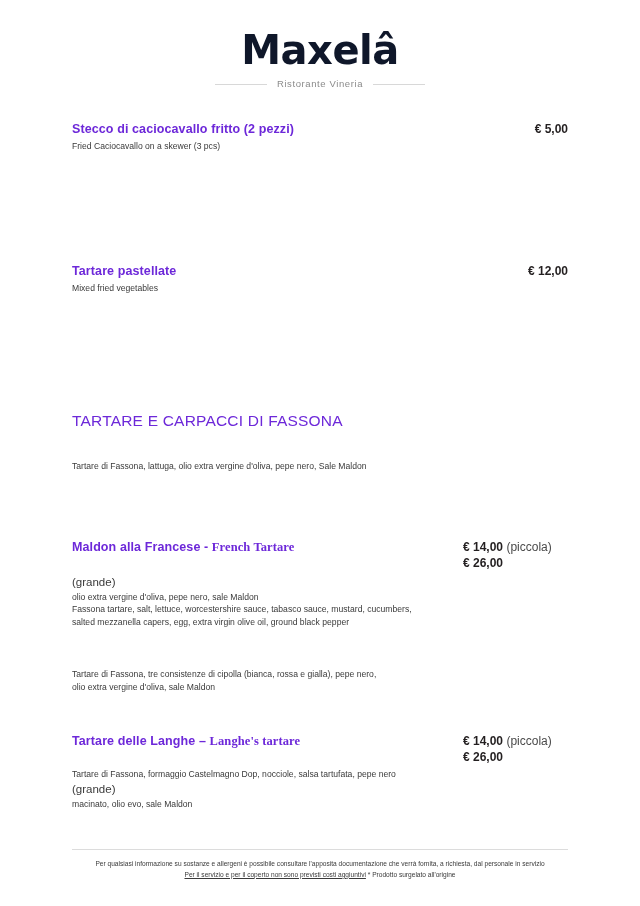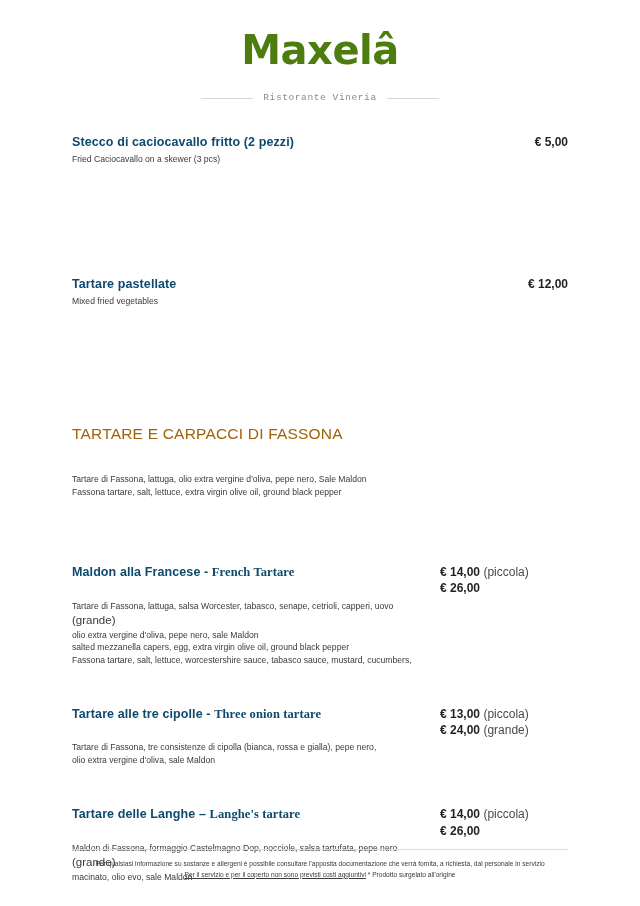--- a/index.html
+++ b/index.html
@@ -28,37 +28,36 @@
   .logo-block {
     padding-top: 30px;
     text-align: center;
     position: relative;
   }
   .logo-word {
     font-family: "DejaVu Sans", sans-serif;
     font-weight: bold;
     font-size: 40px;
     letter-spacing: -0.5px;
-    color: #4d7c0f;
+    color: #0f172a;
     line-height: 1;
     display: inline-block;
     position: relative;
   }
   .logo-word .accent {
     display: inline-block;
   }
   .logo-sub {
-    margin-top: 22px;
+    margin-top: 8px;
     font-size: 9.5px;
     letter-spacing: 0.6px;
     color: #8b8b8b;
     position: relative;
     display: inline-block;
     padding: 0 10px;
-    font-family: Liberation Mono, monospace;
   }
   .logo-sub::before,
   .logo-sub::after {
     content: "";
     position: absolute;
     top: 50%;
     width: 52px;
     height: 1px;
     background: #d8d8d8;
   }
@@ -71,21 +70,21 @@
     margin-top: 14px;
   }
   .dish-head {
     display: flex;
     align-items: baseline;
     justify-content: space-between;
   }
   .dish-name {
     font-size: 12.5px;
     font-weight: bold;
-    color: #0c4a6e;
+    color: #6d28d9;
     letter-spacing: 0.1px;
     text-align: center;
   }
   .dish-name .sep {
     font-weight: bold;
   }
   .dish-name .eng {
     font-family: "Liberation Serif", serif;
     font-weight: bold;
     font-size: 12.5px;
@@ -100,39 +99,40 @@
     text-align: right;
   }
   .price-line {
     font-size: 12px;
     line-height: 1.35;
     white-space: nowrap;
   }
   .price-amt {
     font-weight: bold;
     color: #231f20;
+    margin-left: 23px;
   }
   .price-size {
     font-weight: normal;
     color: #4a4a4a;
   }
   .desc {
     margin-top: 3px;
     font-size: 8.6px;
     line-height: 1.45;
     color: #3a3a3a;
     max-width: 395px;
   }
   .desc .big {
     font-size: 11.5px;
   }
 
   
   .section-title {
-    color: #a16207;
+    color: #6d28d9;
     font-size: 15.5px;
     letter-spacing: 0.2px;
     margin: 0;
     font-weight: normal;
   }
 
   
   .footer {
     position: absolute;
     left: 72px;
@@ -192,71 +192,62 @@
 
   <div style="height:118px"></div>
 
   <h2 class="section-title">TARTARE E CARPACCI DI FASSONA</h2>
 
   <div class="spacer-sm"></div>
 
   <div class="dish">
     <div class="desc">
       <div>Tartare di Fassona, lattuga, olio extra vergine d'oliva, pepe nero, Sale Maldon</div>
-      <div>Fassona tartare, salt, lettuce, extra virgin olive oil, ground black pepper</div>
     </div>
   </div>
 
   <div class="spacer-lg"></div>
 
   <div class="dish">
     <div class="dish-head">
       <div class="dish-name"><span>Maldon alla Francese</span><span class="sep"> - </span><span class="eng">French Tartare</span></div>
       <div class="price-col">
         <div class="price-line"><span class="price-amt">€ 14,00</span><span class="price-size"> (piccola)</span></div>
         <div class="price-line"><span class="price-amt">€ 26,00</span><span class="price-size"></span></div>
       </div>
     </div>
     <div class="desc">
-      <div>Tartare di Fassona, lattuga, salsa Worcester, tabasco, senape, cetrioli, capperi, uovo</div>
       <div class="big">(grande)</div>
       <div>olio extra vergine d'oliva, pepe nero, sale Maldon</div>
+      <div>Fassona tartare, salt, lettuce, worcestershire sauce, tabasco sauce, mustard, cucumbers,</div>
       <div>salted mezzanella capers, egg, extra virgin olive oil, ground black pepper</div>
-      <div>Fassona tartare, salt, lettuce, worcestershire sauce, tabasco sauce, mustard, cucumbers,</div>
     </div>
   </div>
 
   <div class="spacer-md"></div>
 
   <div class="dish">
-    <div class="dish-head">
-      <div class="dish-name"><span>Tartare alle tre cipolle</span><span class="sep"> - </span><span class="eng">Three onion tartare</span></div>
-      <div class="price-col">
-        <div class="price-line"><span class="price-amt">€ 13,00</span><span class="price-size"> (piccola)</span></div>
-        <div class="price-line"><span class="price-amt">€ 24,00</span><span class="price-size"> (grande)</span></div>
-      </div>
-    </div>
     <div class="desc">
       <div>Tartare di Fassona, tre consistenze di cipolla (bianca, rossa e gialla), pepe nero,</div>
       <div>olio extra vergine d'oliva, sale Maldon</div>
     </div>
   </div>
 
   <div class="spacer-md"></div>
 
   <div class="dish">
     <div class="dish-head">
       <div class="dish-name"><span>Tartare delle Langhe</span><span class="sep"> – </span><span class="eng">Langhe's tartare</span></div>
       <div class="price-col">
         <div class="price-line"><span class="price-amt">€ 14,00</span><span class="price-size"> (piccola)</span></div>
         <div class="price-line"><span class="price-amt">€ 26,00</span><span class="price-size"></span></div>
       </div>
     </div>
     <div class="desc">
-      <div>Maldon di Fassona, formaggio Castelmagno Dop, nocciole, salsa tartufata, pepe nero</div>
+      <div>Tartare di Fassona, formaggio Castelmagno Dop, nocciole, salsa tartufata, pepe nero</div>
       <div class="big">(grande)</div>
       <div>macinato, olio evo, sale Maldon</div>
 
     </div>
   </div>
 
   <div class="footer">
     <div class="rule"></div>
     <div>Per qualsiasi informazione su sostanze e allergeni è possibile consultare l'apposita documentazione che verrà fornita, a richiesta, dal personale in servizio</div>
     <div><span class="underline">Per il servizio e per il coperto non sono previsti costi aggiuntivi</span><span> * Prodotto surgelato all'origine</span></div>

